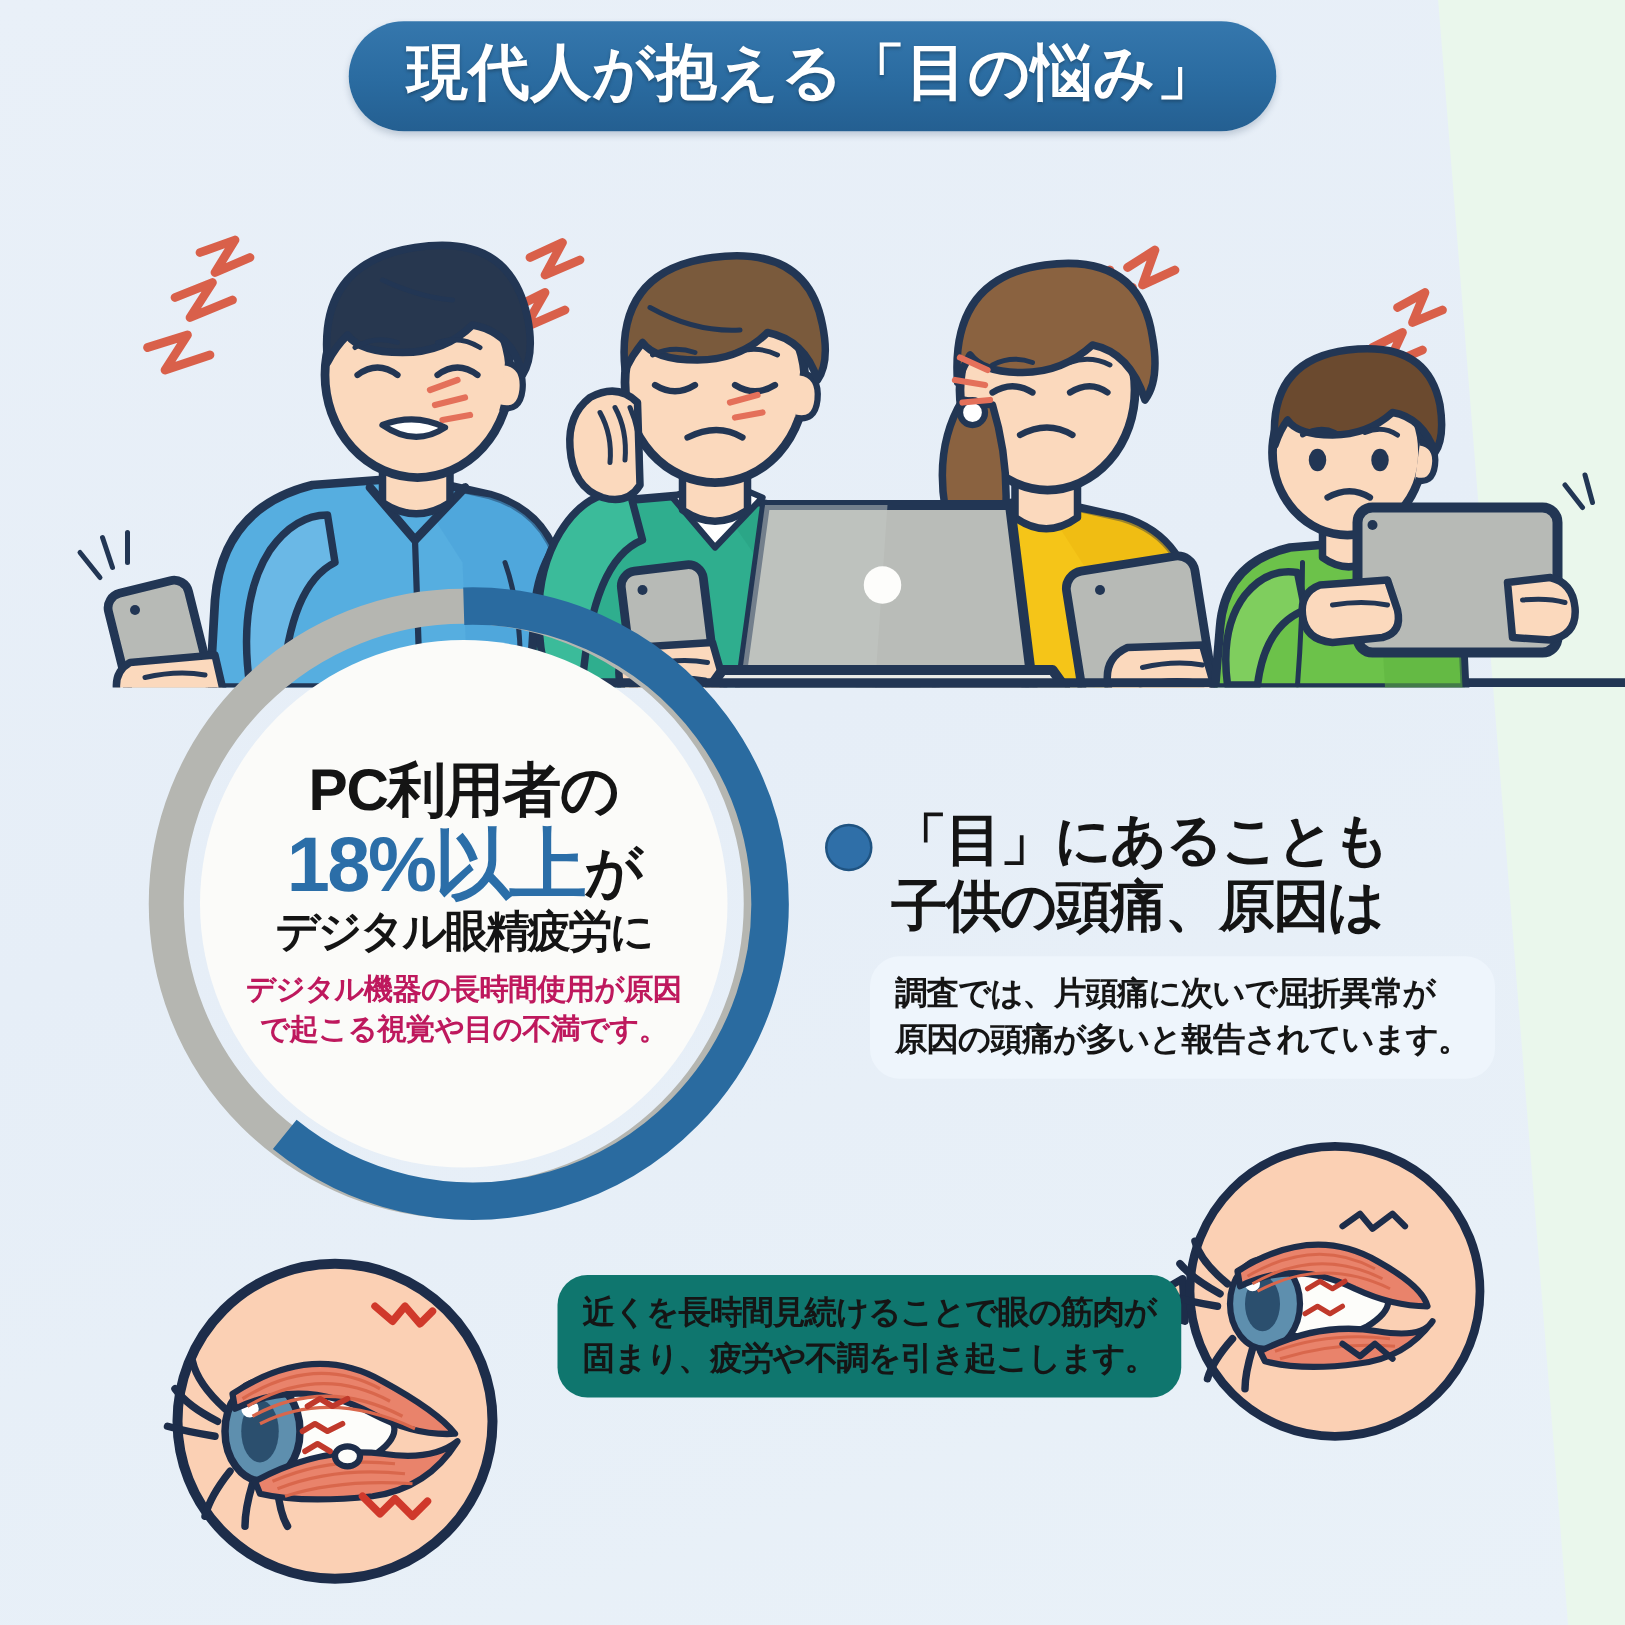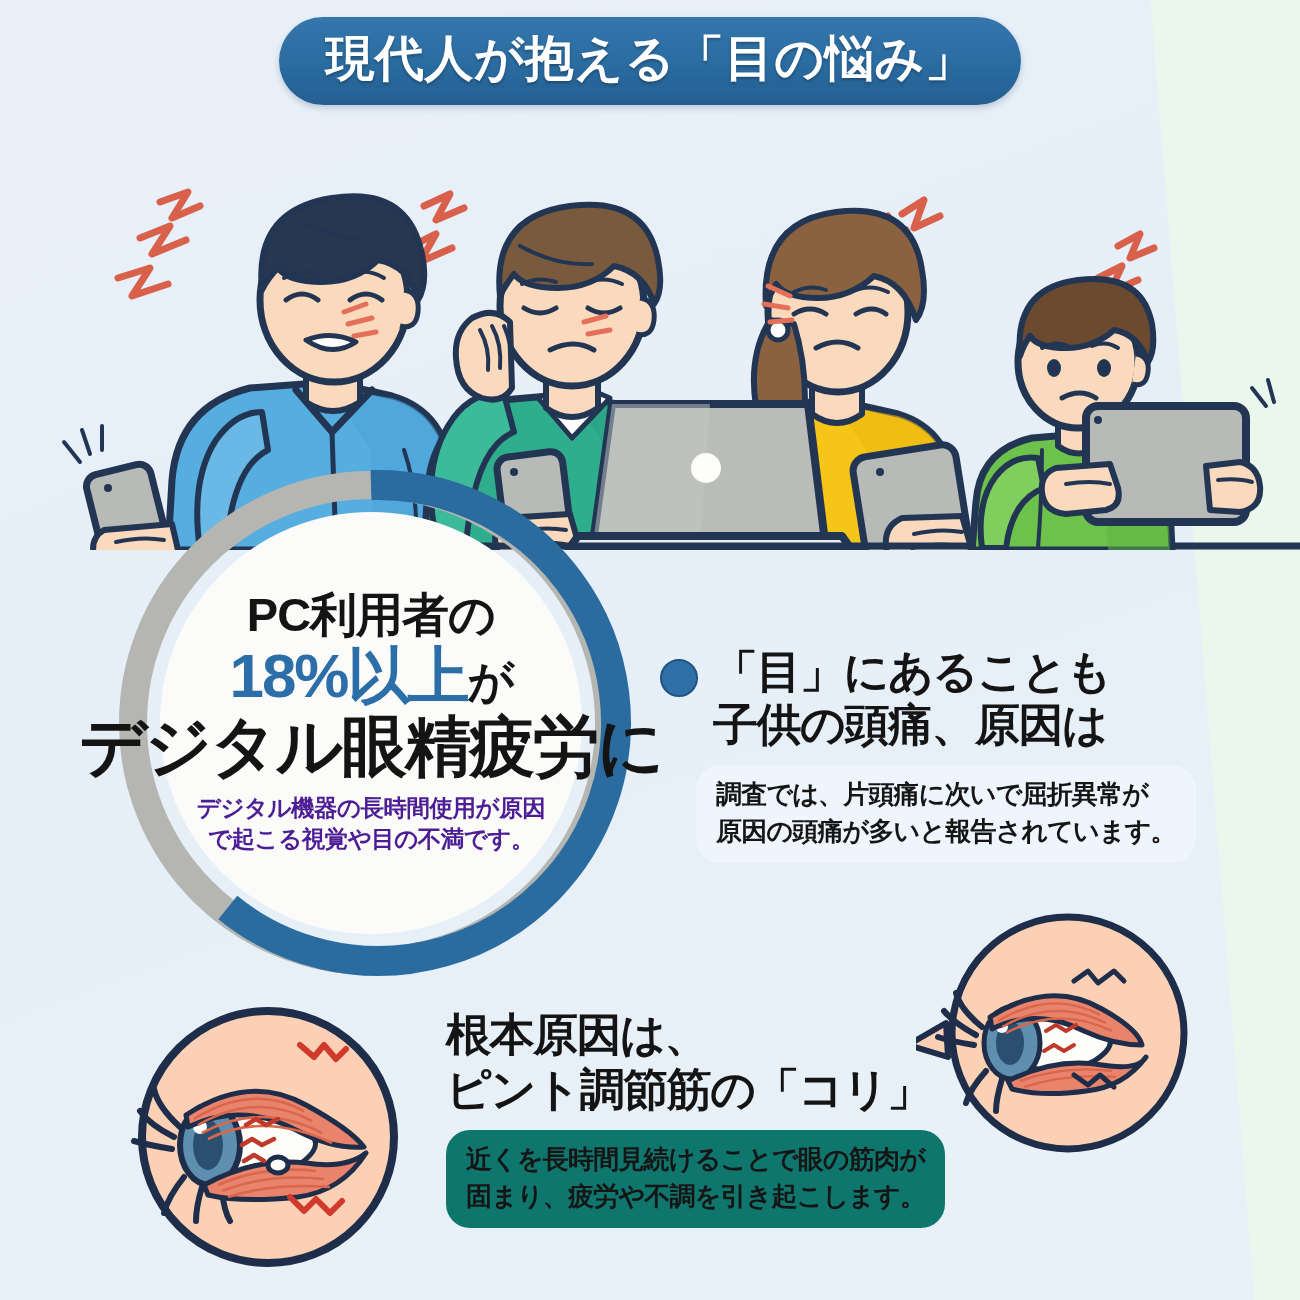--- a/index.html
+++ b/index.html
@@ -52,22 +52,22 @@
   .donut svg{position:absolute;inset:0;width:530px;height:530px;}
   .donut-face{
     position:absolute;left:54px;top:54px;width:422px;height:422px;border-radius:50%;
     background:#fbfbf9;
     display:flex;flex-direction:column;align-items:center;justify-content:center;
     text-align:center;
   }
   .d-l1{font-size:47px;font-weight:bold;color:#141414;line-height:1.08;letter-spacing:-1px;}
   .d-l2{font-size:62px;font-weight:bold;color:#2b6ea8;line-height:1.06;letter-spacing:-2px;margin-top:2px;white-space:nowrap;}
   .d-l2 .suffix{color:#141414;font-size:46px;}
-  .d-l3{font-size:66px;font-weight:bold;color:#141414;line-height:1.08;letter-spacing:-2px;margin-top:2px;white-space:nowrap;}
-  .d-cap{margin-top:11px;font-size:23.5px;font-weight:bold;color:#4c1d95;line-height:1.34;letter-spacing:-.5px;}
+  .d-l3{font-size:35px;font-weight:bold;color:#141414;line-height:1.08;letter-spacing:-2px;margin-top:2px;white-space:nowrap;}
+  .d-cap{margin-top:11px;font-size:23.5px;font-weight:bold;color:#be185d;line-height:1.34;letter-spacing:-.5px;}
 
   
   .rblock{position:absolute;left:660px;top:645px;width:600px;}
   .rhead{display:flex;align-items:flex-start;gap:15px;}
   .bullet{
     width:34px;height:34px;border-radius:50%;
     background:#2f6fa8;border:2px solid #1f5381;
     margin-top:14px;flex:0 0 auto;
   }
   .rhead-txt{font-size:45px;font-weight:bold;color:#141414;line-height:1.18;letter-spacing:-1.5px;}
@@ -451,23 +451,19 @@
       </g>
 
       <g class="zz">
         <path d="M182 40 l14 12 l10 -12 l12 14 l10 -10"></path>
         <path d="M172 192 l14 14 l12 -12 l14 14 l12 -12"></path>
       </g>
     </svg>
   </div>
 
   <div class="bblock">
-    <div class="bhead">
-      <div>根本原因は、</div>
-      <div>ピント調節筋の「コリ」</div>
-    </div>
     <div class="bcap-box">
       <p>近くを長時間見続けることで眼の筋肉が</p>
       <p>固まり、疲労や不調を引き起こします。</p>
     </div>
   </div>
 
 </div>
 
 </body></html>

